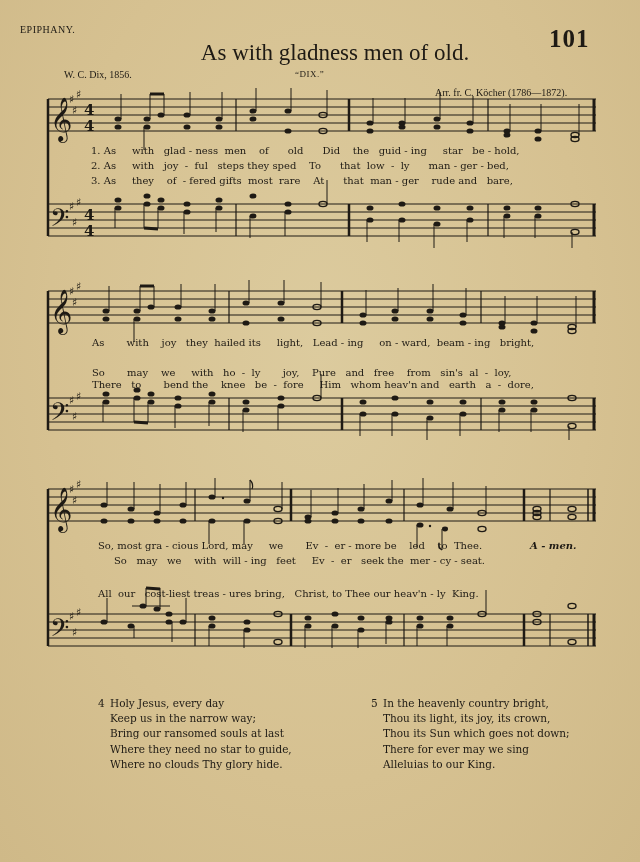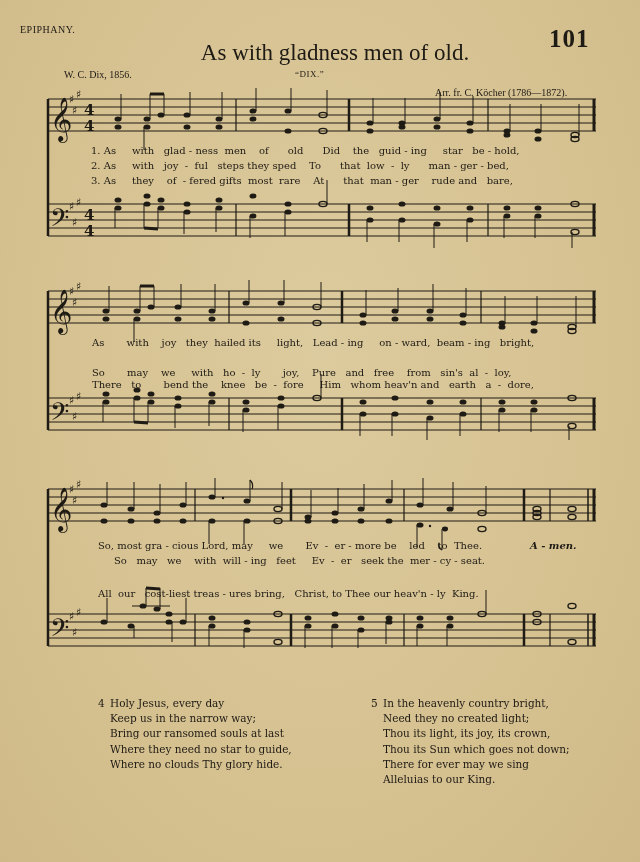--- a/index.html
+++ b/index.html
@@ -498,19 +498,18 @@
     <div class="line">Bring our ransomed souls at last</div>
     <div class="line">Where they need no star to guide,</div>
     <div class="line">Where no clouds Thy glory hide.</div>
   </div>
 </div>
 
 <div class="stanza" style="left:371px;top:696px;">
   <span class="num">5</span>
   <div class="lines">
     <div class="line">In the heavenly country bright,</div>
-    <div class="line">Need they no created light;</div>
     <div class="line">Thou its light, its joy, its crown,</div>
     <div class="line">Thou its Sun which goes not down;</div>
     <div class="line">There for ever may we sing</div>
     <div class="line">Alleluias to our King.</div>
   </div>
 </div>
 
 </body></html>

